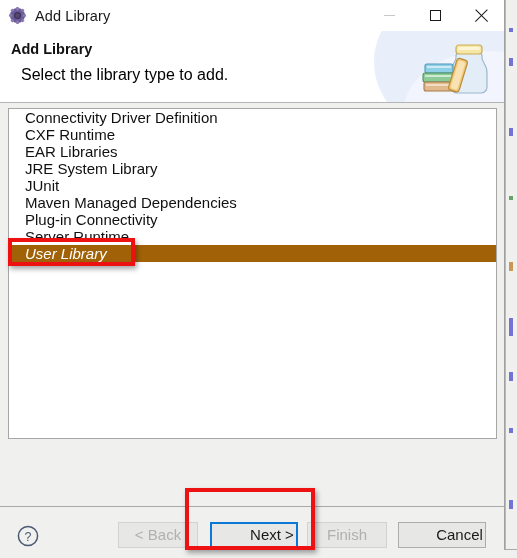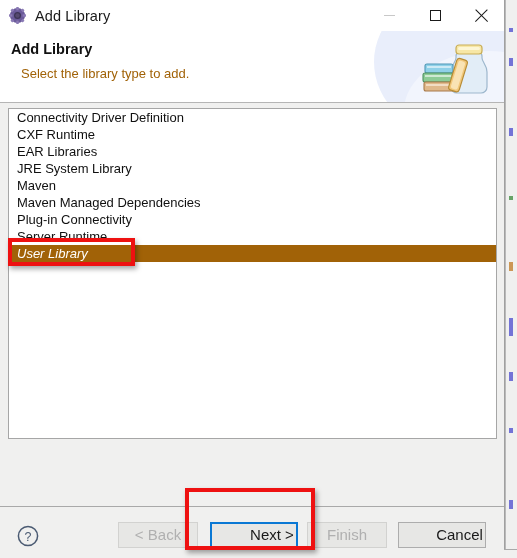--- a/index.html
+++ b/index.html
@@ -127,22 +127,22 @@
   .wizhead .wh-title {
     position: absolute;
     left: 11px; top: 10px;
     font-size: 14.5px;
     font-weight: bold;
     color: #111111;
   }
   .wizhead .wh-sub {
     position: absolute;
     left: 21px; top: 35px;
-    font-size: 13px;
-    color: #a16207;
+    font-size: 16px;
+    color: #000000;
   }
   .wizhead .wh-swoosh {
     position: absolute;
     right: -40px; top: -44px;
     width: 170px; height: 150px;
     border-radius: 50%;
     background: #e9eefb;
   }
   .wizhead .wh-swoosh2 {
     position: absolute;
@@ -168,22 +168,22 @@
     left: 8px; top: 5px;
     width: 489px; height: 331px;
     background: #ffffff;
     border: 1px solid #a6a6a6;
     box-sizing: border-box;
     overflow: hidden;
   }
   .list-item {
     height: 17px;
     line-height: 17px;
-    padding-left: 8px;
-    font-size: 13px;
+    padding-left: 16px;
+    font-size: 15px;
     color: #101010;
     white-space: nowrap;
   }
   .list-item.selected {
     background: #a16207;
     color: #ffffff;
     font-style: italic;
   }
 
   
@@ -325,21 +325,21 @@
         </svg>
       </div>
     </div>
 
     <div class="dlg-body">
       <div class="listbox">
         <div class="list-item">Connectivity Driver Definition</div>
         <div class="list-item">CXF Runtime</div>
         <div class="list-item">EAR Libraries</div>
         <div class="list-item">JRE System Library</div>
-        <div class="list-item">Maven</div>
+        <div class="list-item">JUnit</div>
         <div class="list-item">Maven Managed Dependencies</div>
         <div class="list-item">Plug-in Connectivity</div>
         <div class="list-item">Server Runtime</div>
         <div class="list-item selected">User Library</div>
       </div>
     </div>
 
     <div class="btnbar">
       <div class="help-icon">
         <svg viewBox="0 0 22 22" width="22" height="22">

